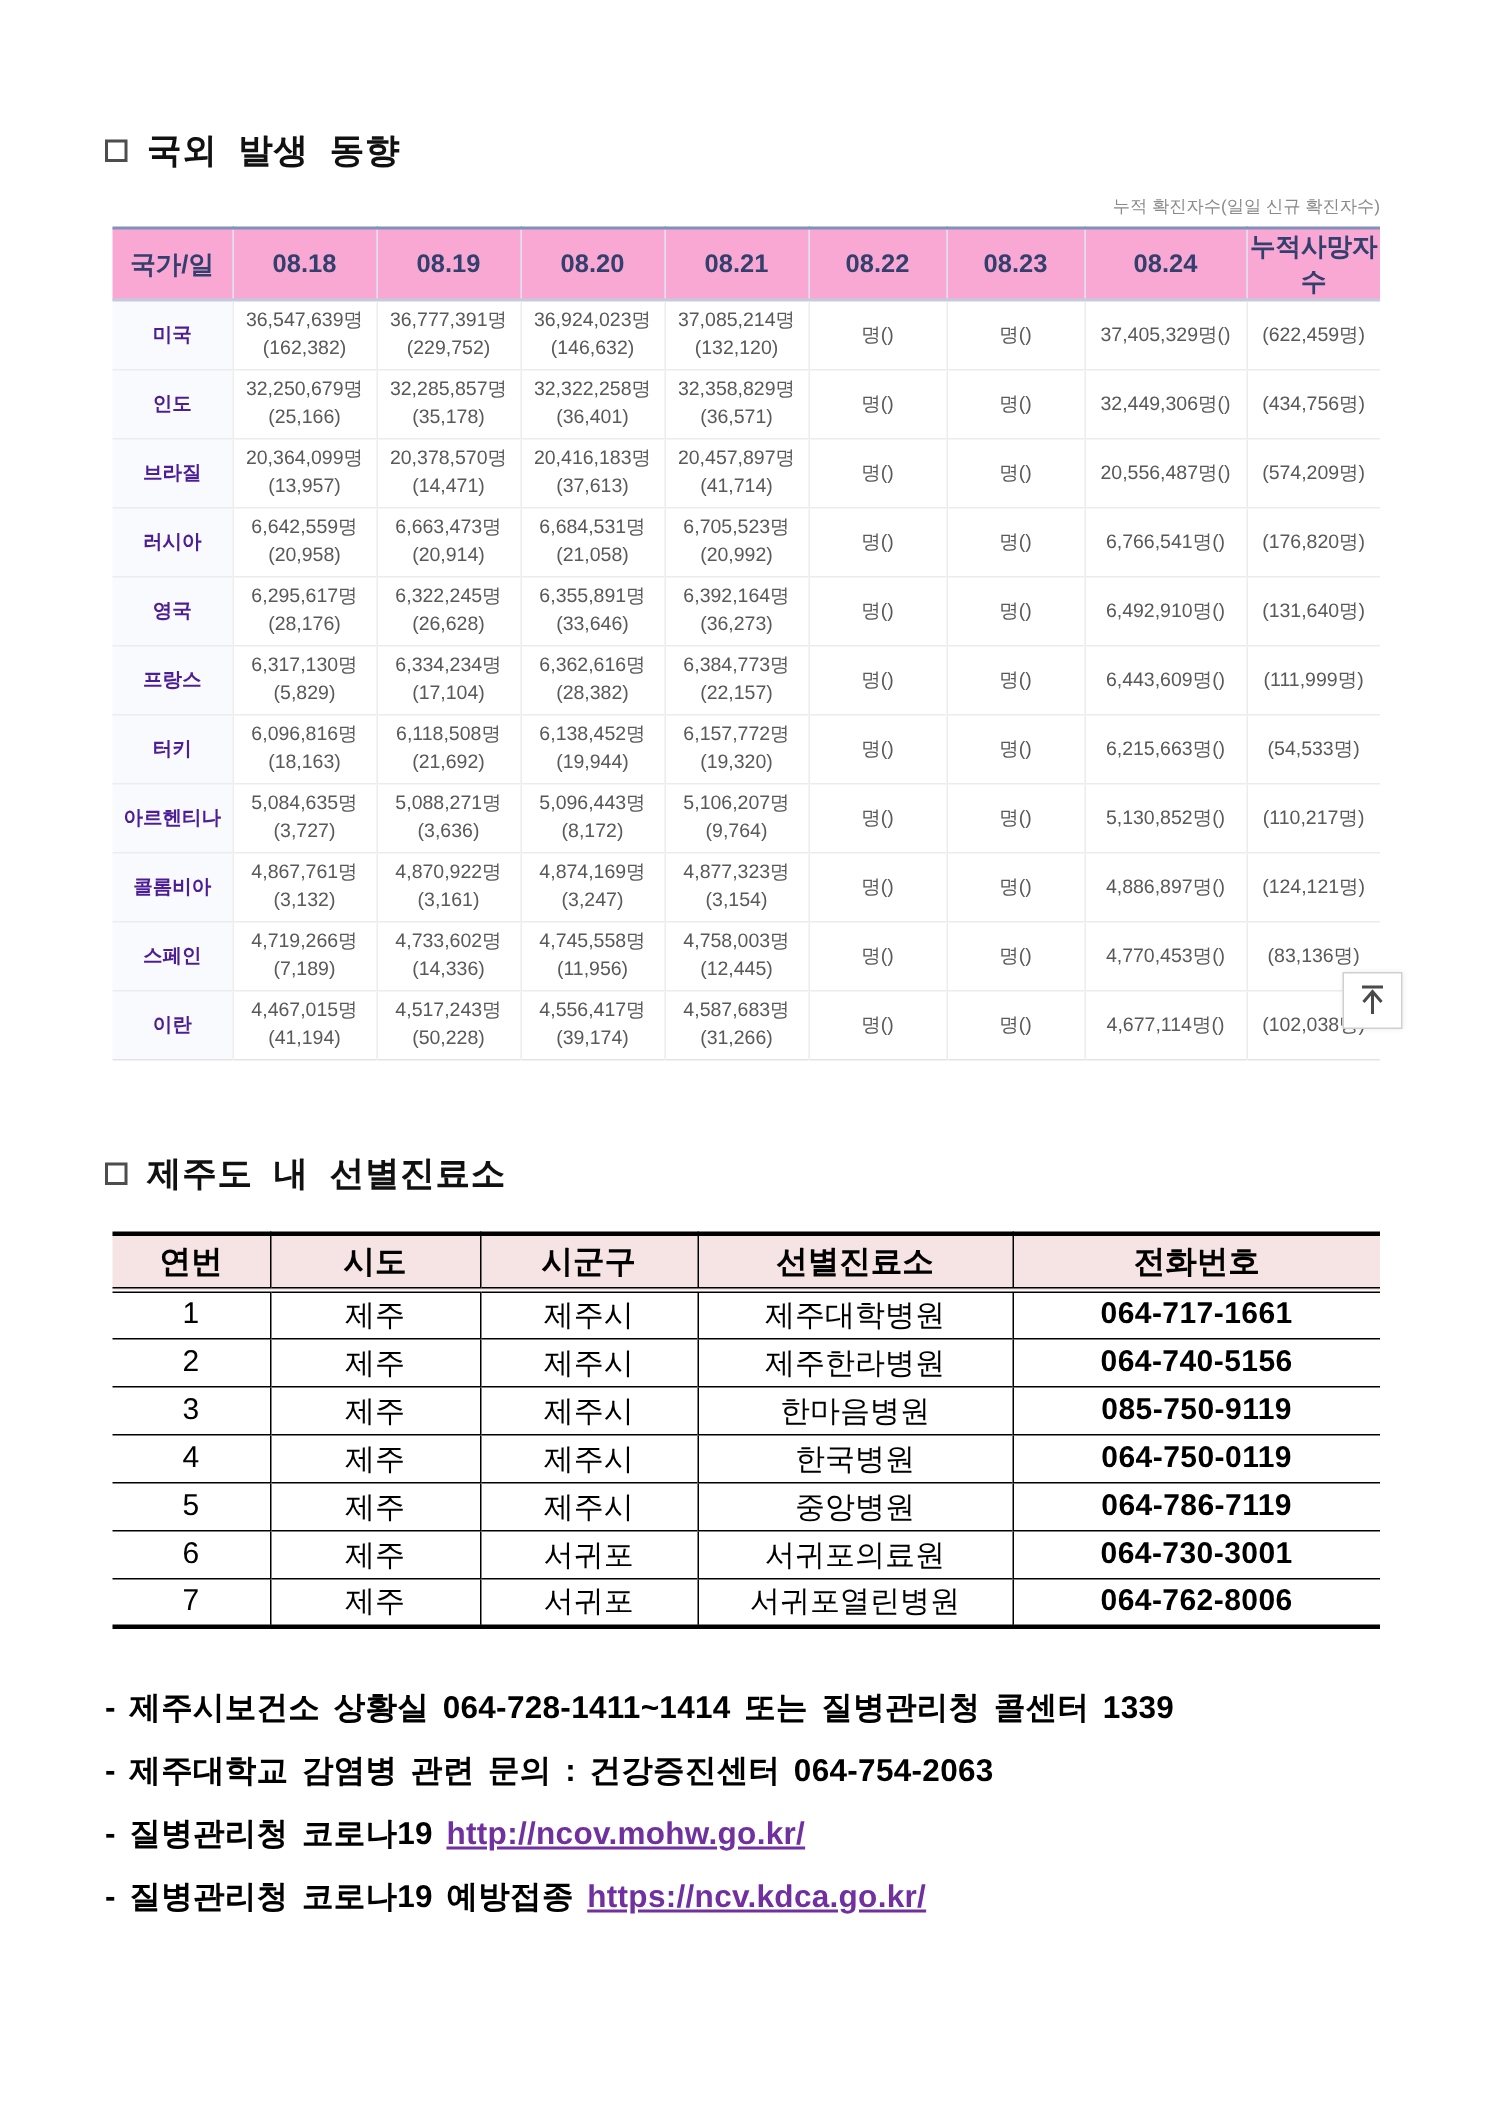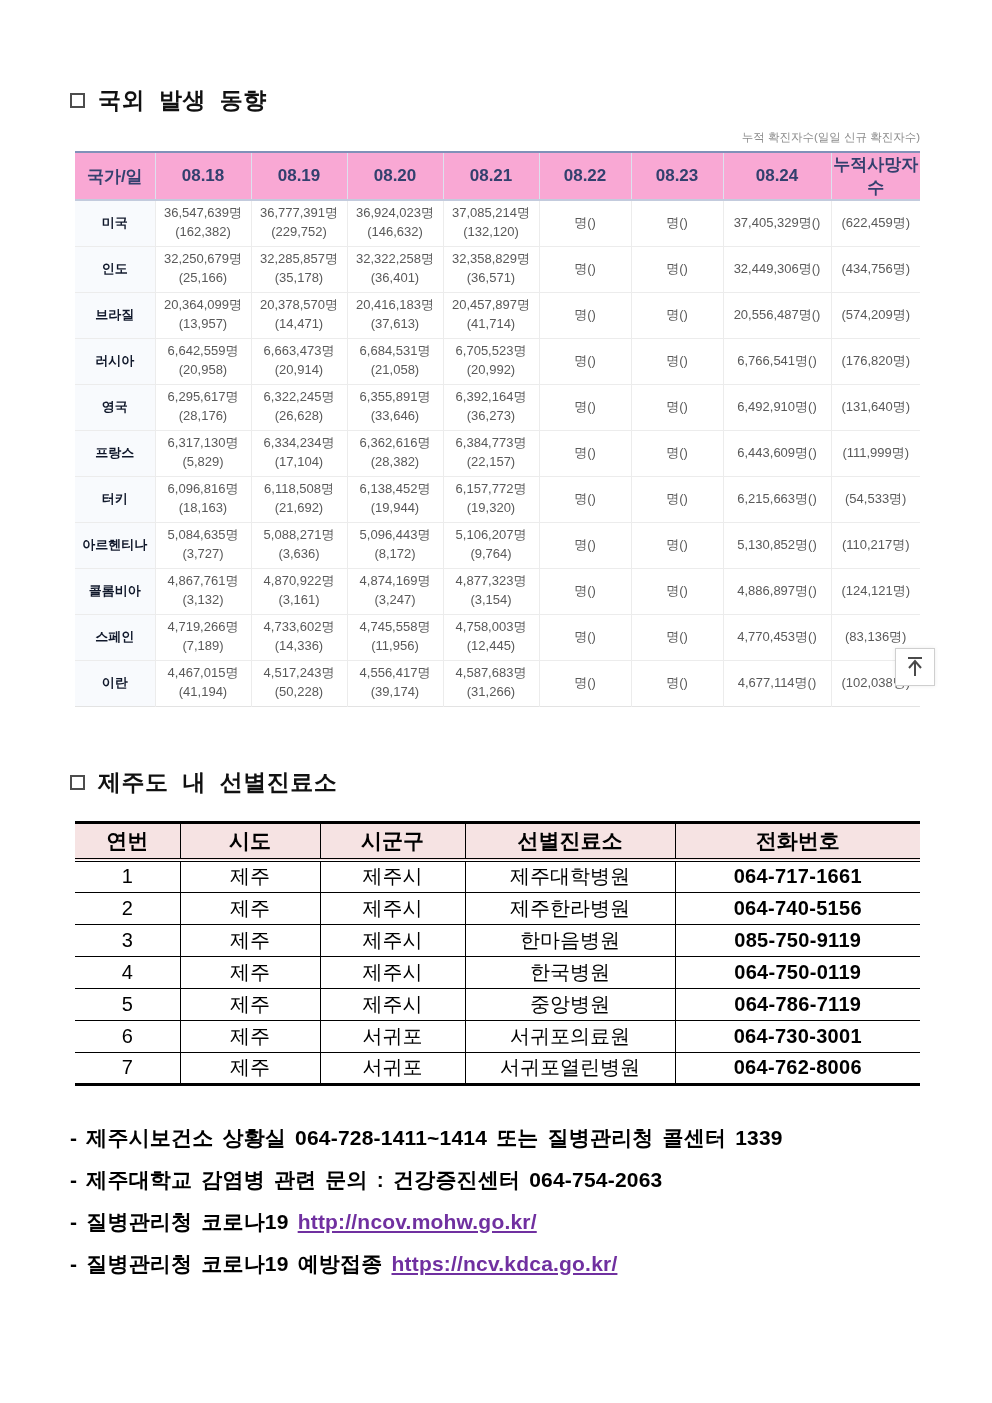--- a/index.html
+++ b/index.html
@@ -58,21 +58,21 @@
     font-weight: 700;
     height: 36px;
     text-align: center;
     vertical-align: middle;
     border-bottom: 2px solid #c3cbdd;
     border-left: 1px solid #dde1ee;
   }
   .t1 thead th:first-child { border-left: none; }
   .t1 tbody th {
     background: #f8fafd;
-    color: #0f172a;
+    color: #4c1d95;
     font-size: 13px;
     font-weight: 700;
     text-align: center;
     vertical-align: middle;
     border-top: 1px solid #ececec;
   }
   .t1 tbody tr:first-child th, .t1 tbody tr:first-child td { border-top: none; }
   .t1 tbody td {
     background: #fff;
     color: #595959;

